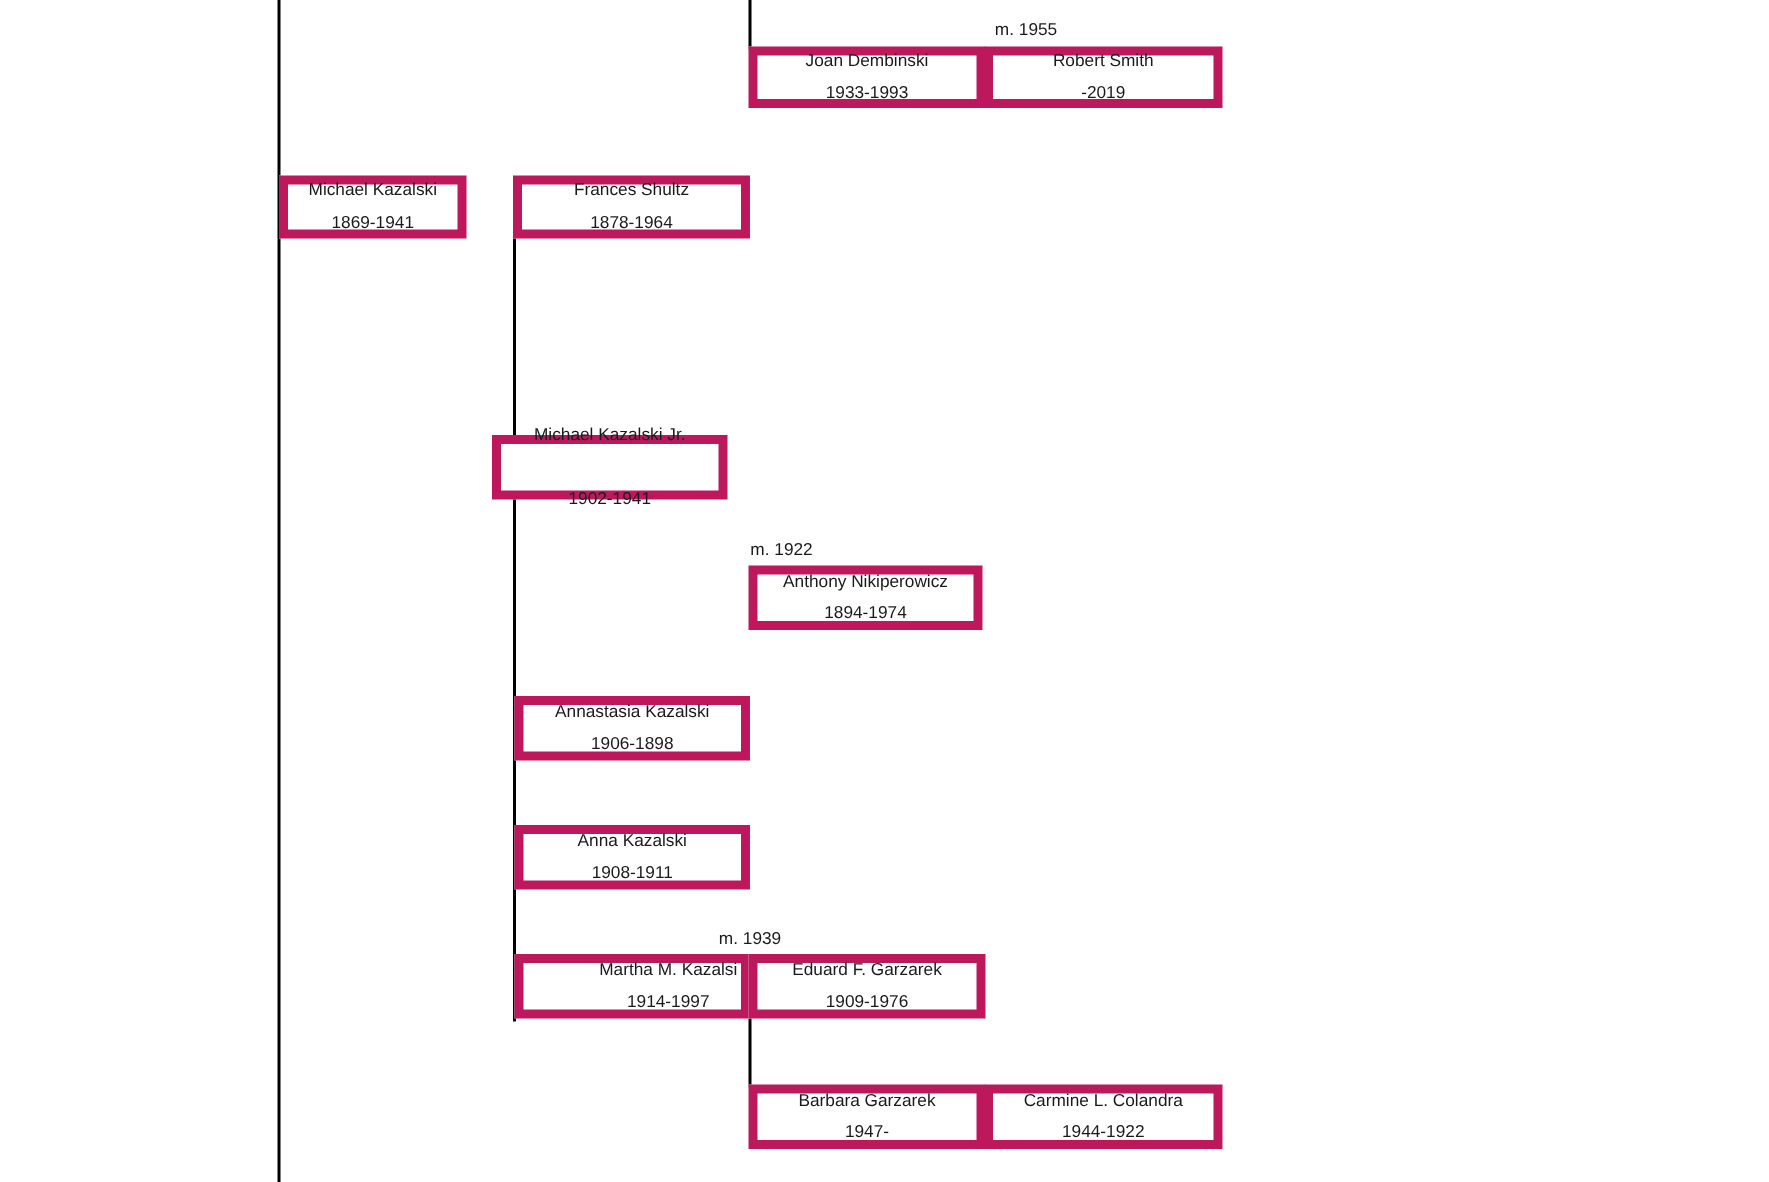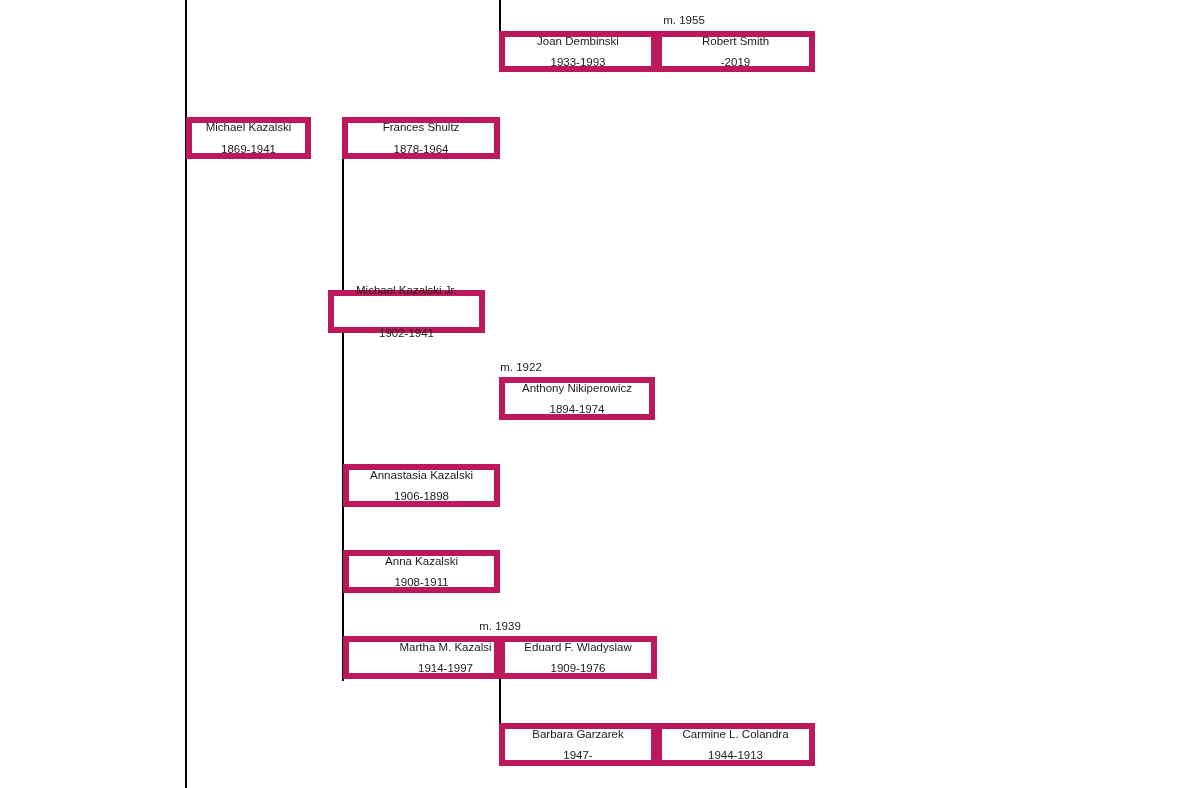--- a/index.html
+++ b/index.html
@@ -98,24 +98,24 @@
     </div>
     <div class="pbox" style="left: 343px; top: 550px; width: 157px; height: 43px;">
       <span class="pname">Anna Kazalski</span>
       <span class="pdates">1908-1911</span>
     </div>
     <div class="pbox" style="left: 343px; top: 636px; width: 157px; height: 43px; padding-left: 48px;">
       <span class="pname">Martha M. Kazalsi</span>
       <span class="pdates">1914-1997</span>
     </div>
     <div class="pbox" style="left: 499px; top: 636px; width: 158px; height: 43px;">
-      <span class="pname">Eduard F. Wladyslaw</span>
+      <span class="pname">Eduard F. Garzarek</span>
       <span class="pdates">1909-1976</span>
     </div>
     <div class="pbox" style="left: 499px; top: 723px; width: 158px; height: 43px;">
       <span class="pname">Barbara Garzarek</span>
       <span class="pdates">1947-</span>
     </div>
     <div class="pbox" style="left: 656px; top: 723px; width: 159px; height: 43px;">
       <span class="pname">Carmine L. Colandra</span>
-      <span class="pdates">1944-1913</span>
+      <span class="pdates">1944-1922</span>
     </div>
   </div>
 
 </body></html>

